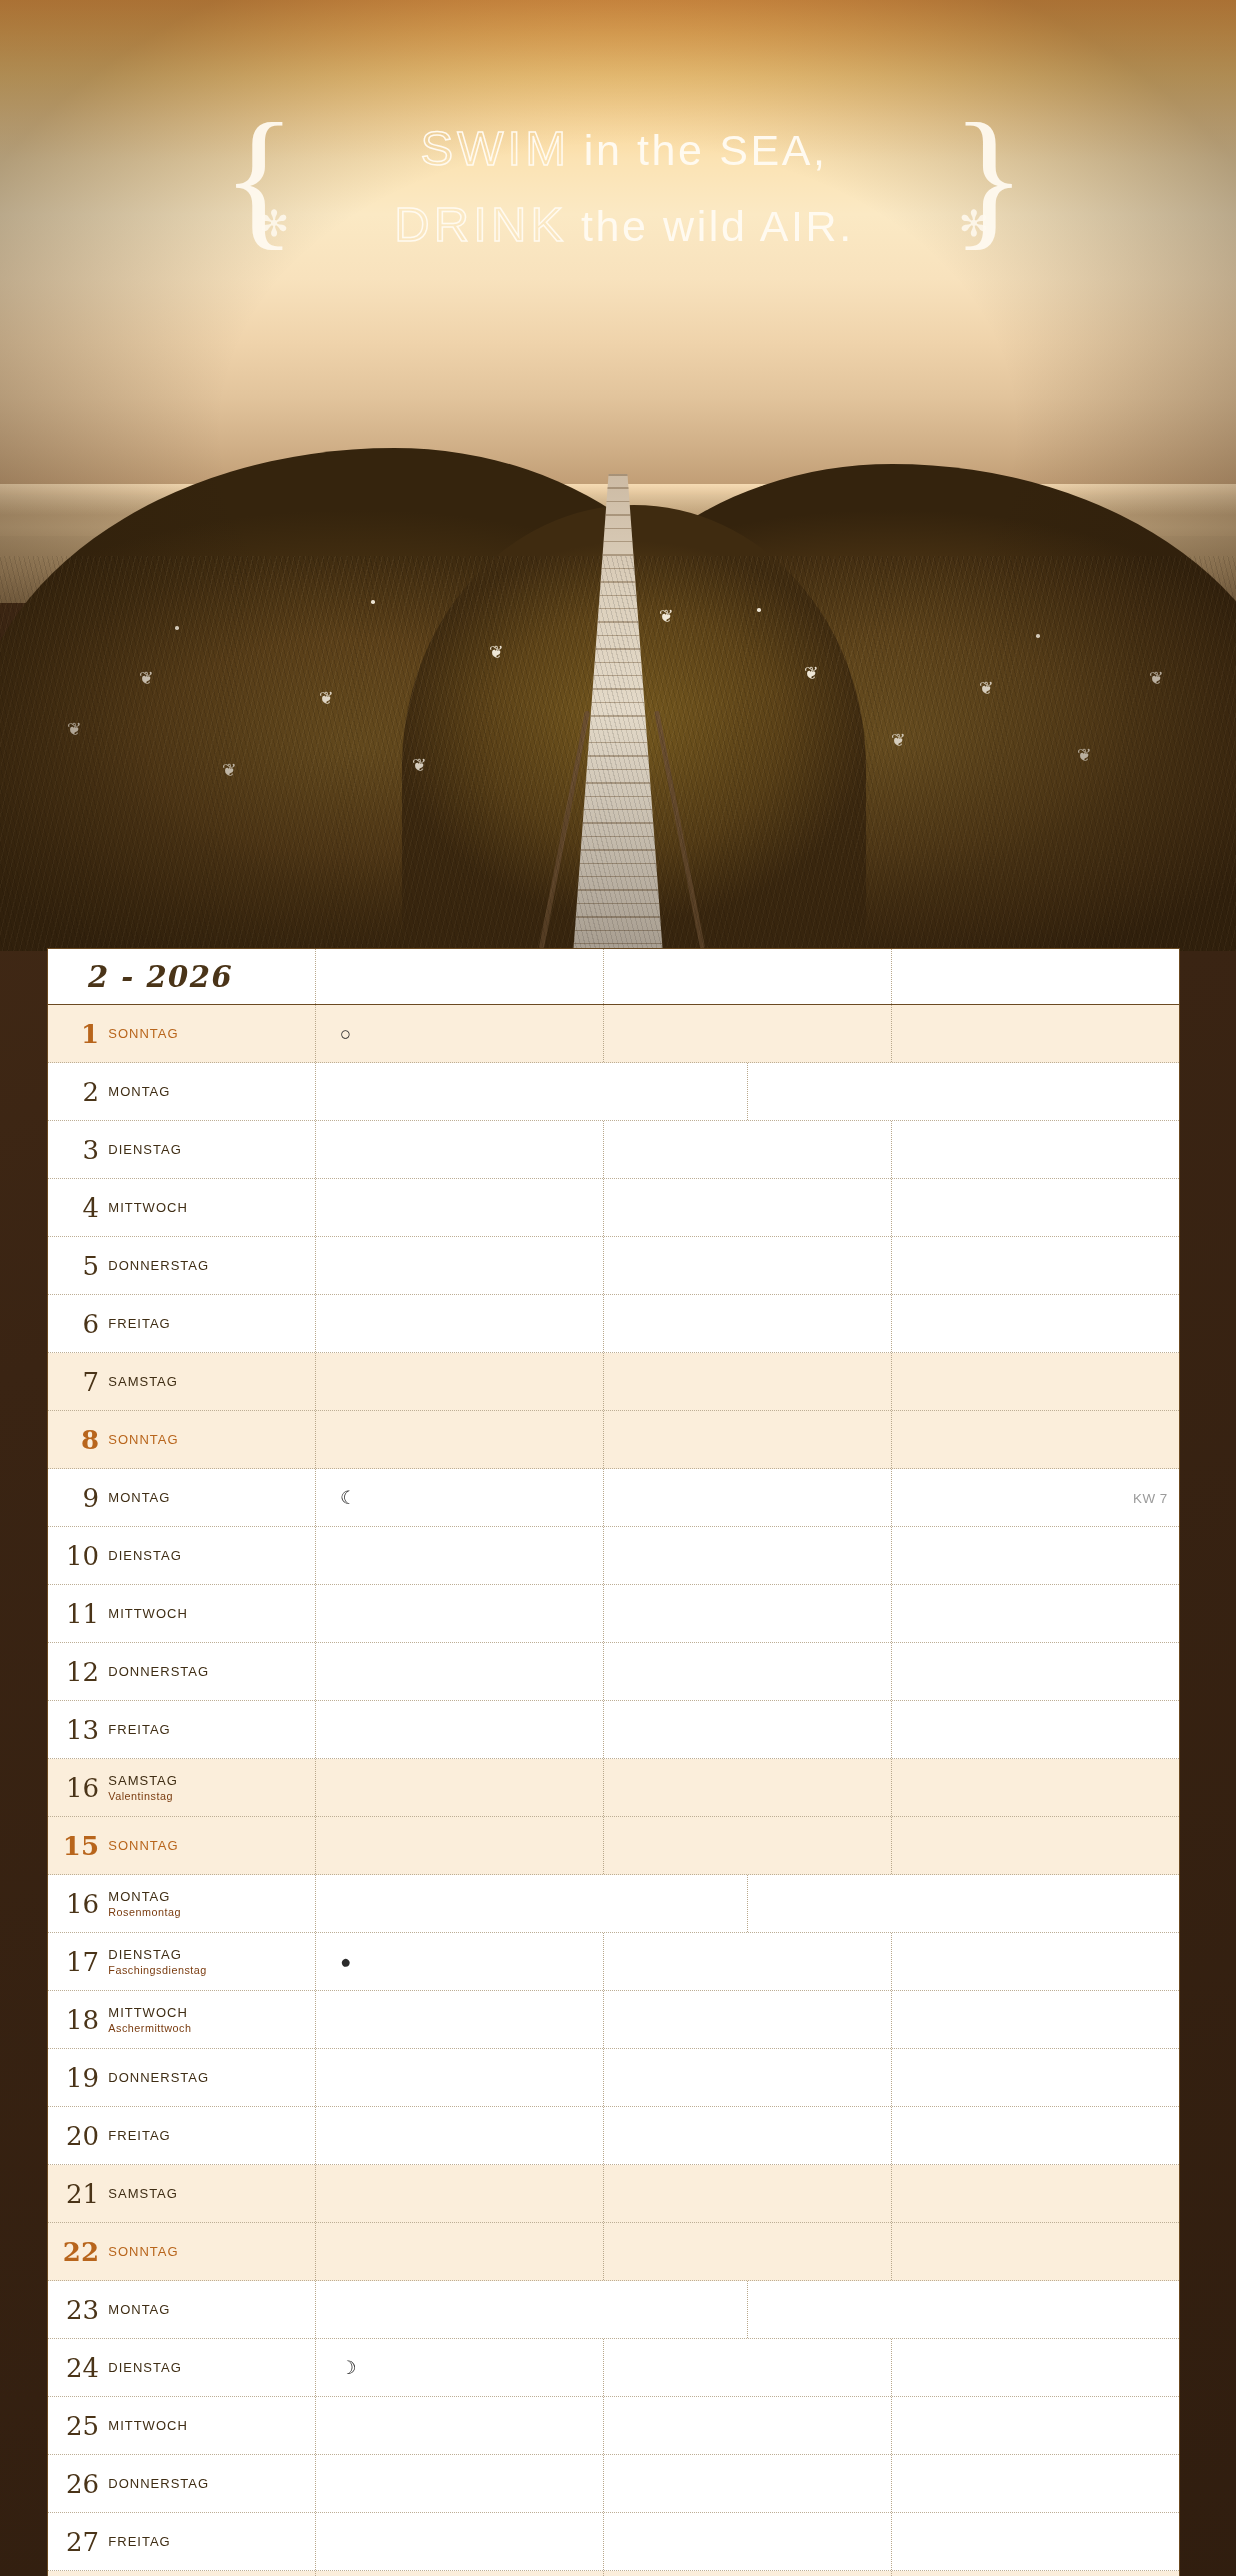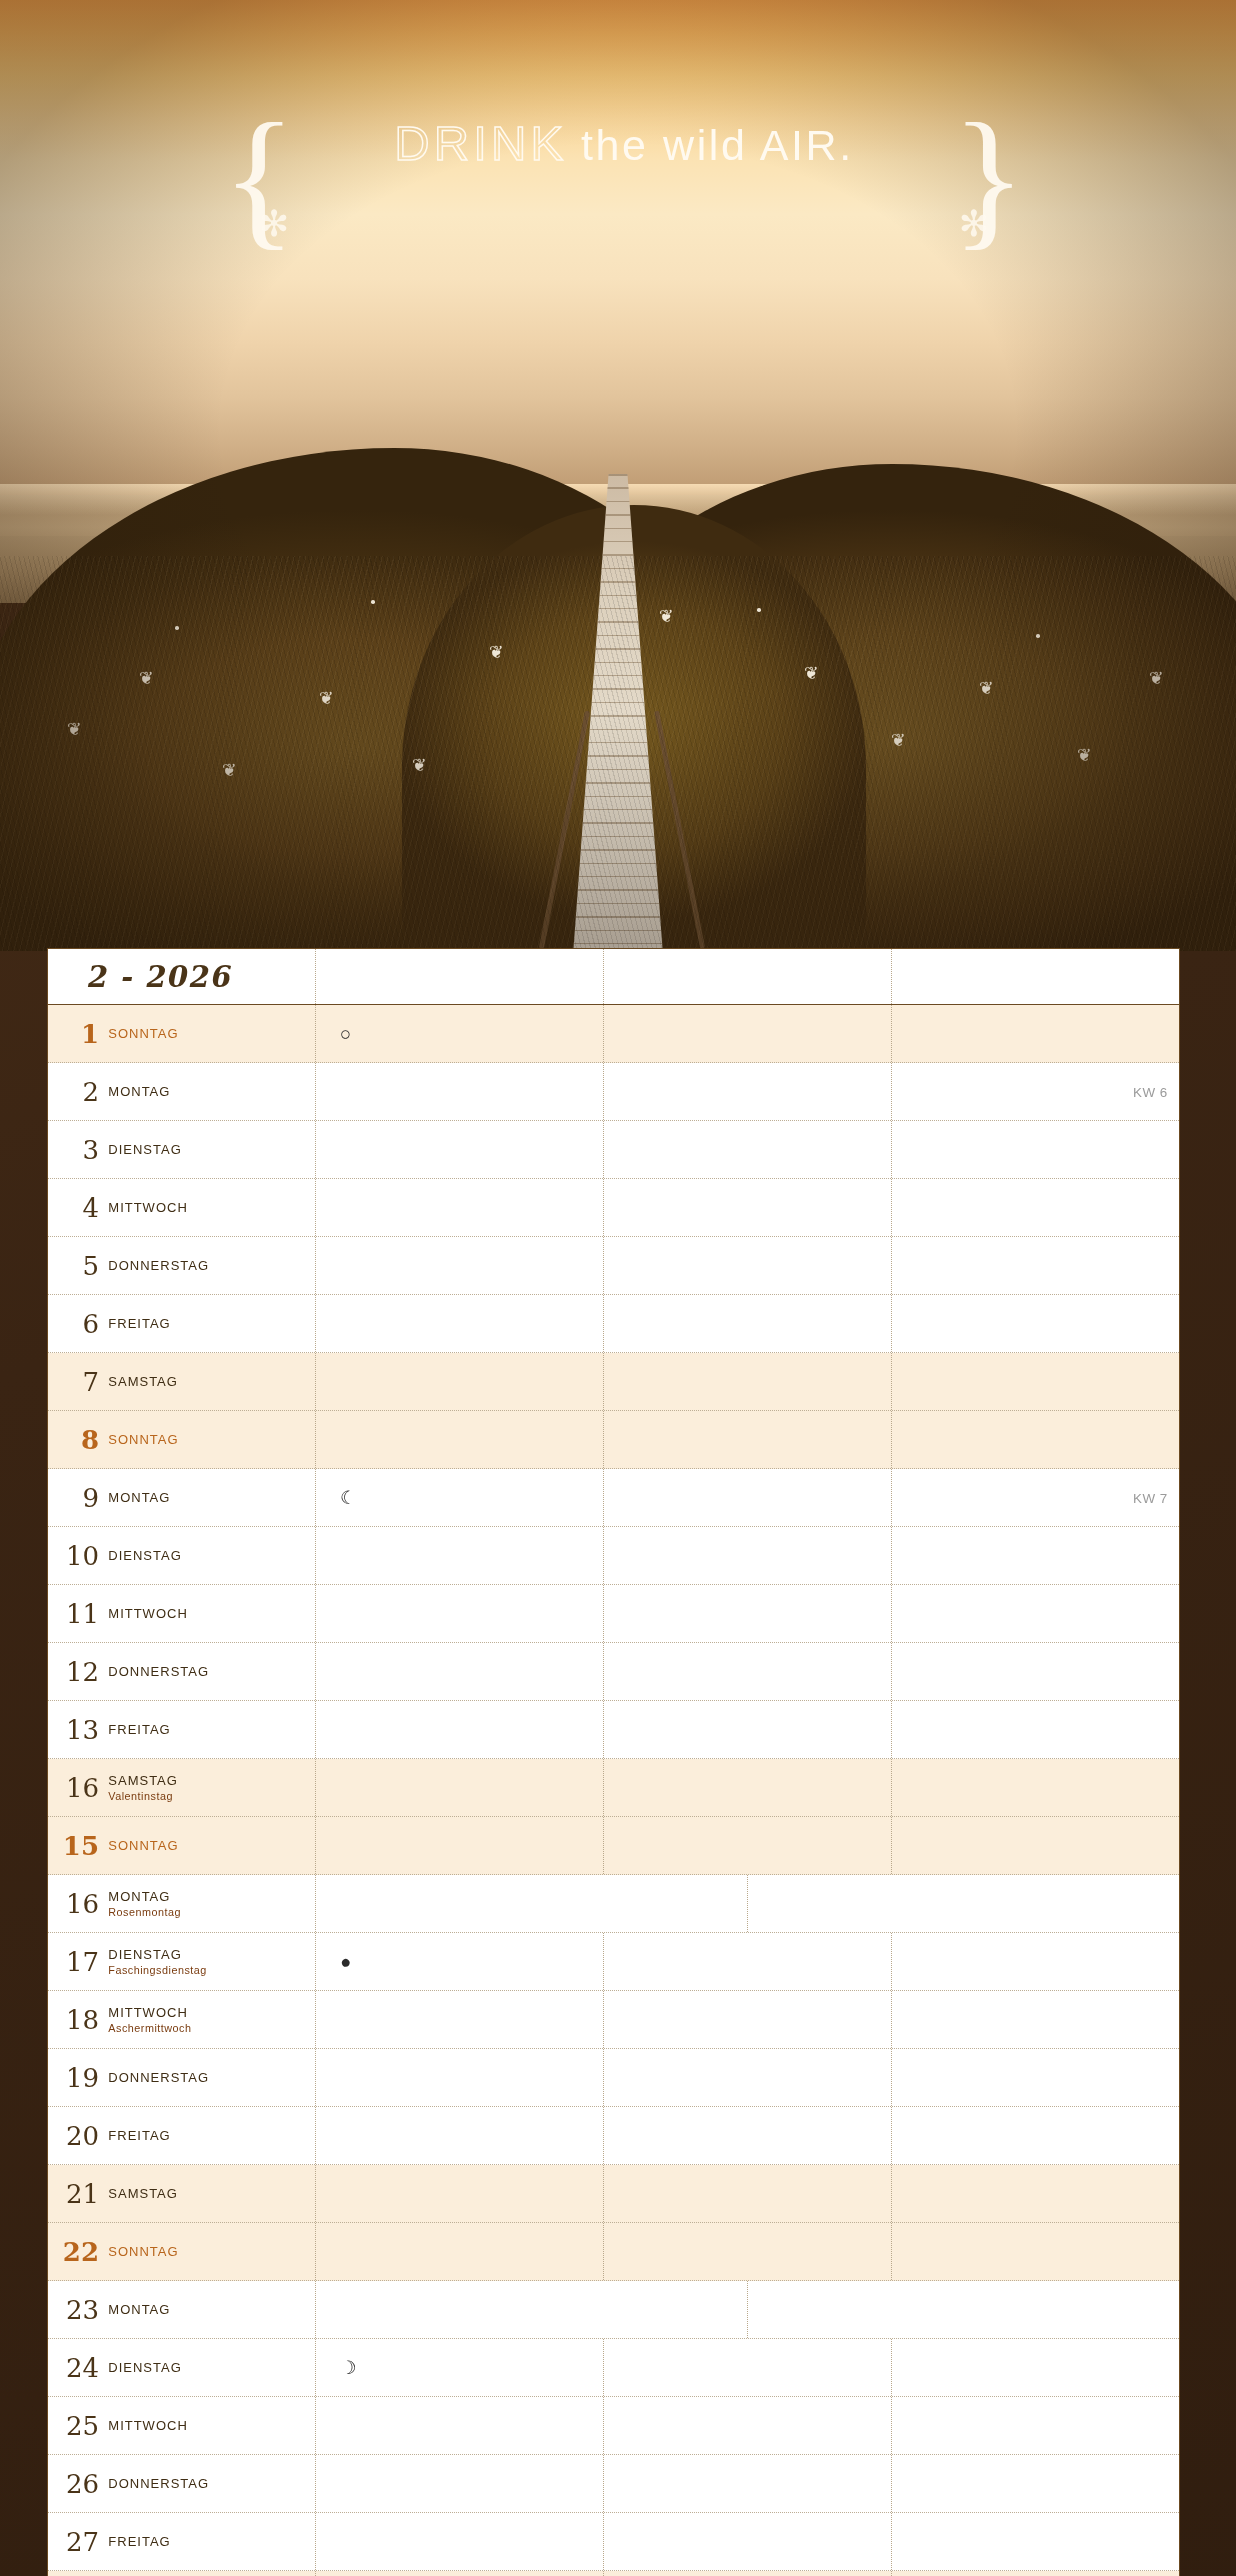--- a/index.html
+++ b/index.html
@@ -290,20 +290,24 @@
     <div class="dot-doodle" style="left:1036px;top:634px;"></div>
 
     <div class="photo-vignette"></div>
 
     <div class="quote">
       <div class="brace l">{</div>
       <div class="brace r">}</div>
       <div class="flourish" style="left:37px;top:108px;">✻</div>
       <div class="flourish" style="right:37px;top:108px;">✻</div>
 
+      <div class="q-line q2">
+        <span class="caps-out">SWIM</span>
+        <span class="caps">in the SEA,</span>
+      </div>
       <div class="q-line q3">
         <span class="caps-out">DRINK</span>
         <span class="caps">the wild AIR.</span>
       </div>
     </div>
   </div>
 
   <div class="cal">
     <div class="cal-head">
       <div class="cal-title">2 - 2026</div>
@@ -328,23 +332,20 @@
         </div>
         <div class="row">
           <div class="daycell">
             <div class="daynum">2</div>
             <div class="daytexts">
               <div class="dayname">MONTAG</div>
             </div>
           </div>
           <div class="col"></div>
           <div class="col"></div>
-          <div class="col">
-            <span class="kw">KW 6</span>
-          </div>
         </div>
         <div class="row">
           <div class="daycell">
             <div class="daynum">3</div>
             <div class="daytexts">
               <div class="dayname">DIENSTAG</div>
             </div>
           </div>
           <div class="col"></div>
           <div class="col"></div>

